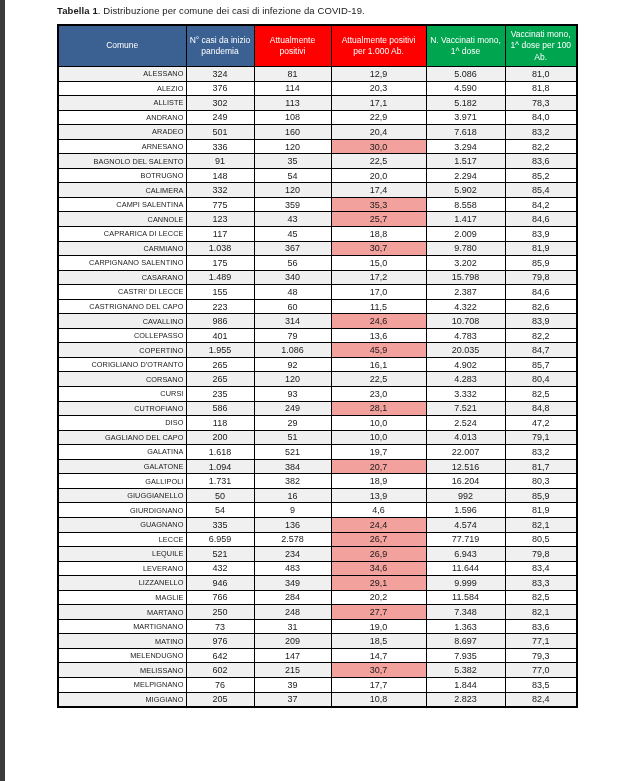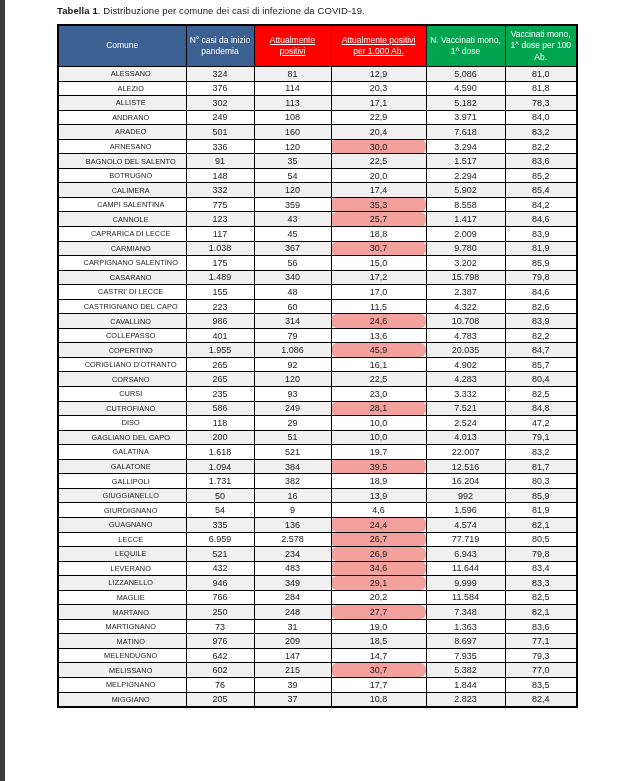--- a/index.html
+++ b/index.html
@@ -48,40 +48,40 @@
     color: #ffffff;
     font-weight: normal;
     font-size: 8.5px;
     line-height: 1.3;
     text-align: center;
     vertical-align: middle;
     padding: 2px 3px;
     height: 36px;
   }
   th.c-blue  { background: #3a6191; }
-  th.c-red   { background: #fe0000; text-decoration: underline; }
+  th.c-red   { background: #fe0000; }
   th.c-green { background: #00a550; }
   table.data td {
     border: 1px solid #000;
     font-size: 9px;
     text-align: center;
     vertical-align: middle;
     height: 13.55px;
     padding: 0 2px;
     white-space: nowrap;
     overflow: hidden;
   }
   table.data td.comune {
-    text-align: center;
+    text-align: right;
     font-size: 7.3px;
     padding-left: 19px;
     letter-spacing: 0.1px;
   }
   tr.odd { background: #f0f0f0; }
-  td.hl  { background: #f2a19c; border-radius: 6px; }
+  td.hl  { background: #f2a19c; }
 </style>
 </head>
 <body>
 
 <div class="page">
   <div class="left-strip"></div>
   <div class="content">
     <p class="doc-title"><span class="bold">Tabella 1</span><span>. Distribuzione per comune dei casi di infezione da COVID-19.</span></p>
 
     <table class="data">
@@ -317,21 +317,21 @@
             <td>1.618</td>
             <td>521</td>
             <td>19,7</td>
             <td>22.007</td>
             <td>83,2</td>
           </tr>
           <tr class="odd">
             <td class="comune">GALATONE</td>
             <td>1.094</td>
             <td>384</td>
-            <td class="hl">39,5</td>
+            <td class="hl">20,7</td>
             <td>12.516</td>
             <td>81,7</td>
           </tr>
           <tr>
             <td class="comune">GALLIPOLI</td>
             <td>1.731</td>
             <td>382</td>
             <td>18,9</td>
             <td>16.204</td>
             <td>80,3</td>

